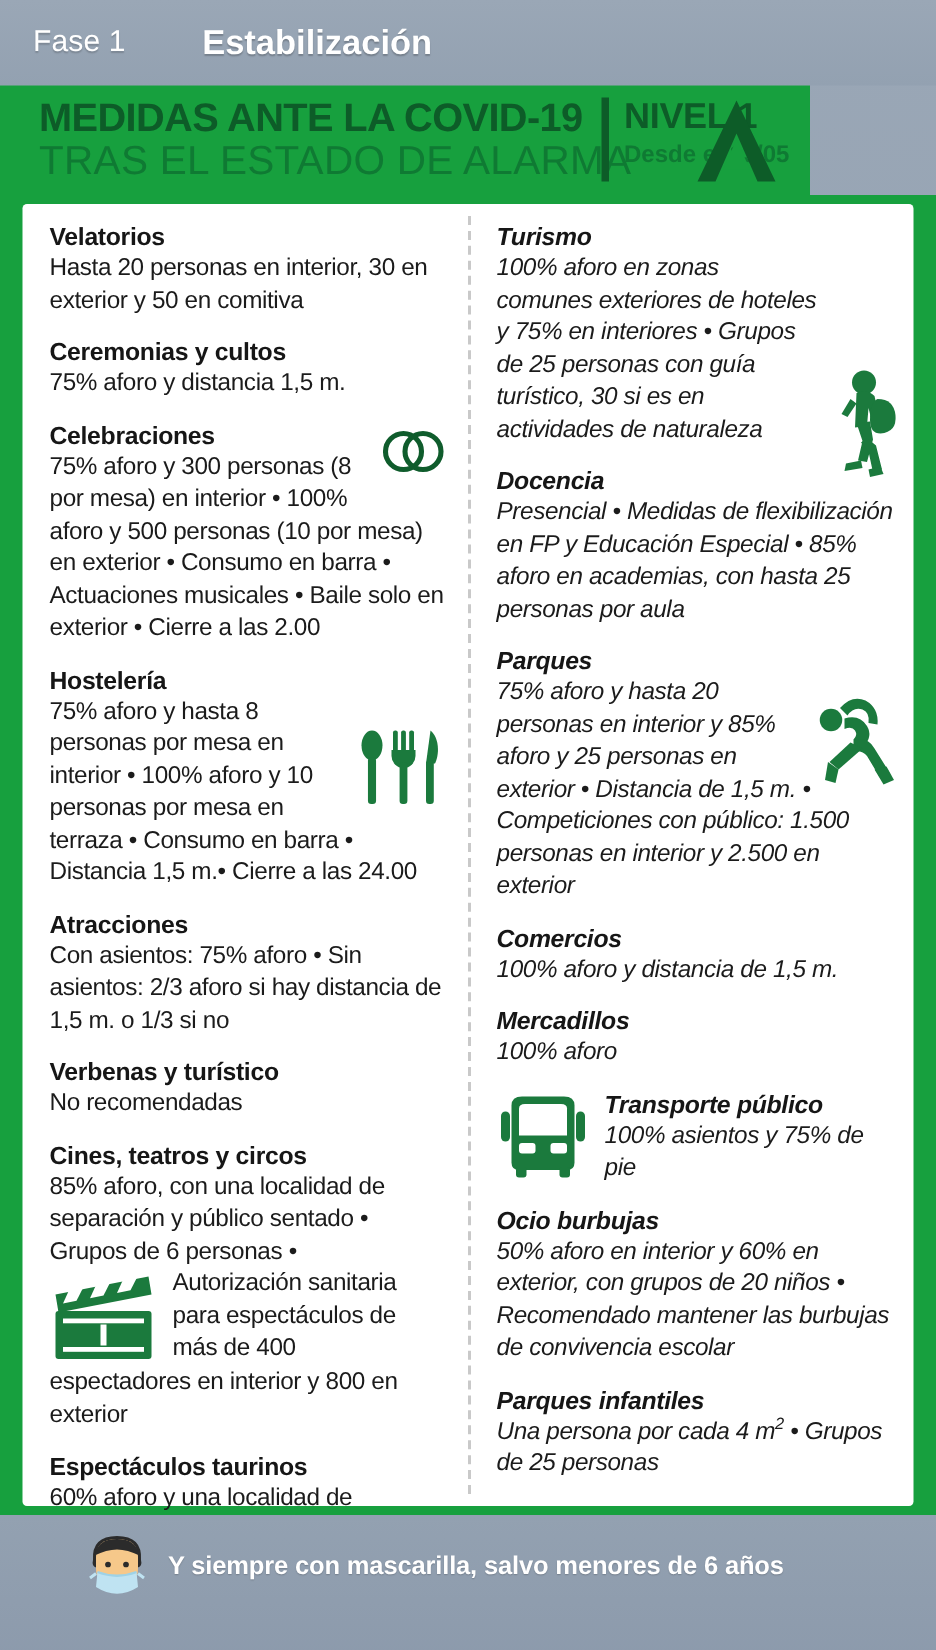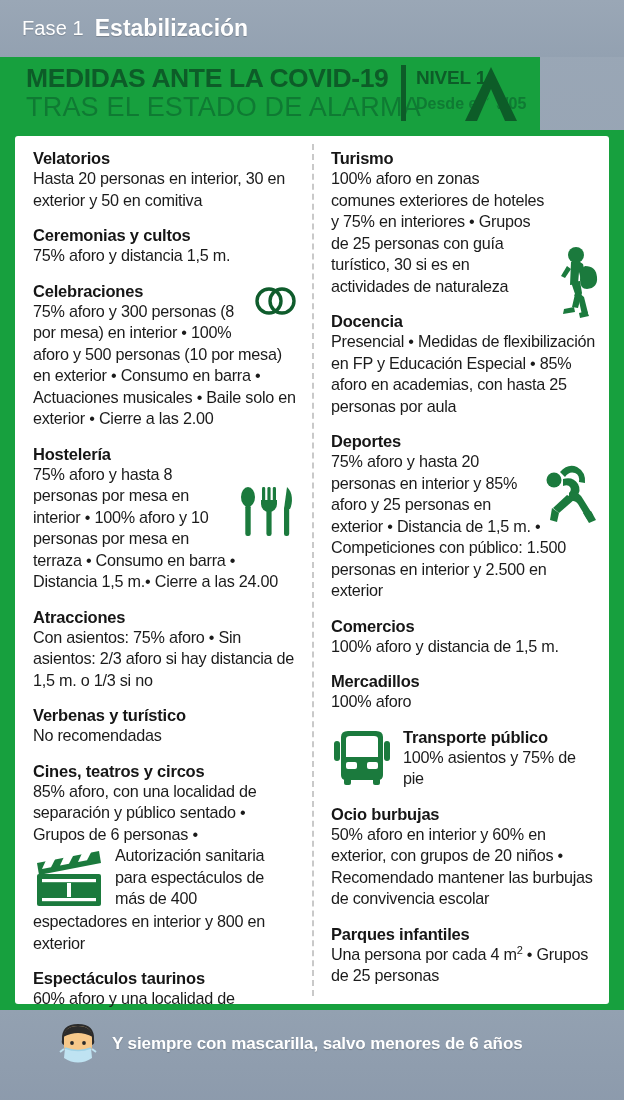--- a/index.html
+++ b/index.html
@@ -16,20 +16,21 @@
     background: linear-gradient(180deg,#9aa7b6 0%, #8b9aac 100%);
   }
 
   
   .phase-strip {
     position: absolute; top: 0; left: 0;
     width: 624px; height: 57px;
     display: flex; align-items: center;
     padding-left: 22px;
     background: linear-gradient(180deg,#9aa7b6 0%, #93a1b1 100%);
+    gap: 40px;
   }
   .phase-label {
     color: #ffffff;
     font-size: 20px;
     font-weight: 400;
     letter-spacing: .1px;
     text-shadow: 0 1px 1px rgba(0,0,0,.18);
   }
   .phase-name {
     color: #ffffff;
@@ -70,21 +71,21 @@
     position: absolute;
     left: 401px; top: 8px;
     width: 5px; height: 56px;
     background: #0d5c28;
   }
   .header-right {
     position: absolute; left: 416px; top: 5px;
   }
   .level-title {
     color: #0d5c28;
-    font-size: 19px;
+    font-size: 24px;
     font-weight: 700;
     letter-spacing: -0.2px;
     line-height: 31px;
     white-space: nowrap;
   }
   .level-date {
     color: #0f7a33;
     font-size: 16px;
     font-weight: 700;
     line-height: 19px;
@@ -109,21 +110,21 @@
     border-radius: 3px;
     display: flex;
     padding: 12px 0 10px 0;
     position: relative;
   }
   .col {
     flex: 0 0 50%;
     padding: 0 15px 0 18px;
     position: relative;
   }
-  .col.right { padding-left: 19px; padding-right: 10px; }
+  .col.right { padding-left: 19px; padding-right: 10px; font-style: italic; }
   .vdiv {
     position: absolute;
     left: 50%; top: 8px; bottom: 8px;
     width: 0;
     border-left: 2px dashed #c9c9c9;
   }
 
   
   .block { margin-bottom: 14px; position: relative; }
   .block:last-child { margin-bottom: 0; }
@@ -303,21 +304,21 @@
           </svg>
           <div class="b-body">100% aforo en zonas comunes exteriores de hoteles y 75% en interiores • Grupos de 25 personas con guía turístico, 30 si es en actividades de naturaleza</div>
         </div>
 
         <div class="block">
           <div class="b-title">Docencia</div>
           <div class="b-body">Presencial • Medidas de flexibilización en FP y Educación Especial • 85% aforo en academias, con hasta 25 personas por aula</div>
         </div>
 
         <div class="block">
-          <div class="b-title">Deportes</div>
+          <div class="b-title">Parques</div>
           <svg class="ico-float-r" width="56" height="62" viewBox="0 0 56 62" style="margin-top:12px;margin-right:-2px;" aria-hidden="true">
             <g fill="#1b7a3d">
               <circle cx="9" cy="17" r="7.5"></circle>
               <path d="M15 9 q8 -9 17 -5 q9 5 8 16 l-6 -1 q1 -7 -4 -9 q-6 -2 -10 4 z"></path>
               <path d="M18 16 q10 -3 15 5 q4 7 -2 13 l-7 -4 q3 -3 1 -6 q-2 -3 -7 -1 z"></path>
               <path d="M24 30 q10 -2 14 6 l10 16 l-6 4 l-9 -15 q-3 -4 -9 -3 z"></path>
               <path d="M22 32 l8 4 l-16 14 l-6 -5 z"></path>
               <path d="M7 45 l7 5 l-2 9 l-7 -2 z"></path>
               <path d="M38 50 l8 -2 l5 9 l-7 3 z"></path>
             </g>

